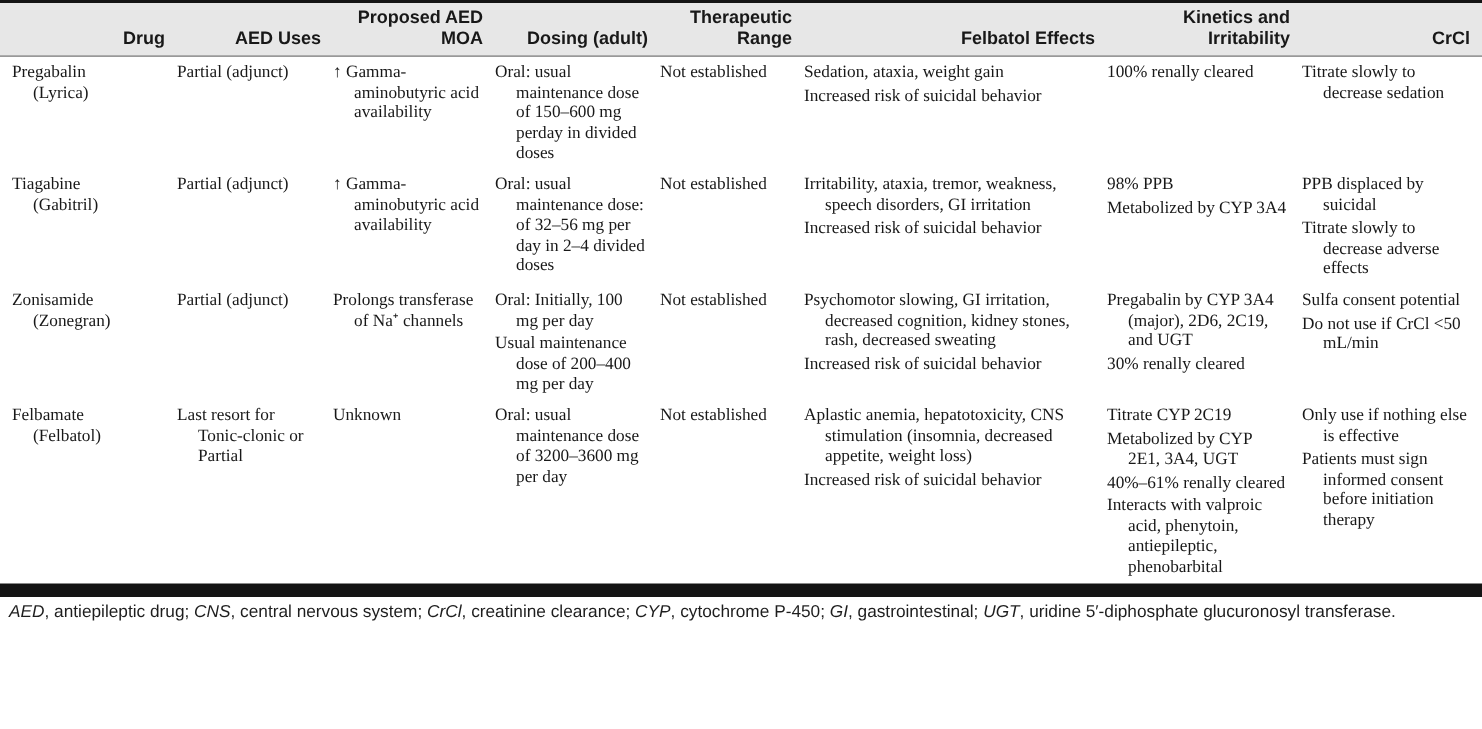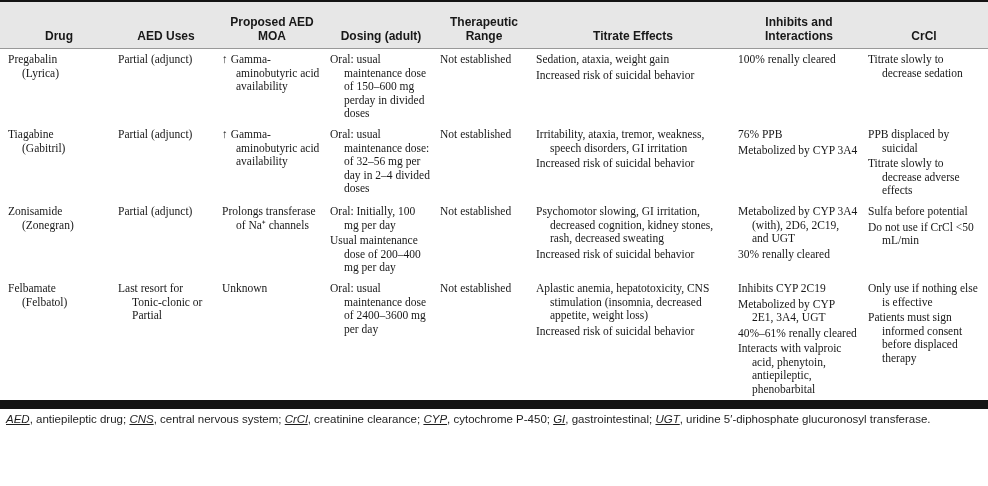--- a/index.html
+++ b/index.html
@@ -20,23 +20,23 @@
     border-collapse:collapse;
     table-layout:fixed;
     border-top:2px solid var(--rule);
   }
   thead th{
     background:var(--headbg);
     font-family:"Liberation Sans", sans-serif;
     font-size:12px;
     line-height:14px;
     font-weight:bold;
-    text-align:center;
+    text-align:right;
     vertical-align:bottom;
-    padding:13px 8px 5px 0;
+    padding:2px 8px 5px 0;
     border-bottom:1px solid #999999;
   }
   thead th.first{padding-left:8px;margin-left:16px;}
   tbody td{
     vertical-align:top;
     font-size:11.5px;
     line-height:13.6px;
     padding:4px 10px 3px 0;
     margin-left:44px;
   }
@@ -45,21 +45,21 @@
   .para + .para{margin-top:2px;}
   .bar{width:988px;height:9px;background:var(--rule);}
   .footnote{
     font-family:"Liberation Sans", sans-serif;
     font-size:11.5px;
     line-height:13px;
     margin:0;
     padding:4px 8px 2px 6px;
     color:#1e1e1e;
   }
-  .footnote .it{font-style:italic;text-decoration:underline;}
+  .footnote .it{font-style:italic;}
 </style>
 </head>
 <body>
 
 <div class="page">
   <table class="aed">
     <colgroup id="colgroup">
         <col style="width: 118px;">
         <col style="width: 104px;">
         <col style="width: 108px;">
@@ -69,22 +69,22 @@
         <col style="width: 130px;">
         <col style="width: 120px;">
       </colgroup>
     <thead>
       <tr id="header-row">
           <th class="first">Drug</th>
           <th>AED Uses</th>
           <th>Proposed AED MOA</th>
           <th>Dosing (adult)</th>
           <th>Therapeutic Range</th>
-          <th>Titrate Effects</th>
-          <th>Inhibits and Interactions</th>
+          <th>Felbatol Effects</th>
+          <th>Kinetics and Irritability</th>
           <th>CrCl</th>
         </tr>
     </thead>
     <tbody id="table-body">
         <tr>
           <td class="first">
             <div class="para">Pregabalin (Lyrica)</div>
           </td>
           <td>
             <div class="para">Partial (adjunct)</div>
@@ -123,21 +123,21 @@
             <div class="para">Oral: usual maintenance dose: of 32–56 mg per day in 2–4 divided doses</div>
           </td>
           <td>
             <div class="para">Not established</div>
           </td>
           <td>
             <div class="para">Irritability, ataxia, tremor, weakness, speech disorders, GI irritation</div>
             <div class="para">Increased risk of suicidal behavior</div>
           </td>
           <td>
-            <div class="para">76% PPB</div>
+            <div class="para">98% PPB</div>
             <div class="para">Metabolized by CYP 3A4</div>
           </td>
           <td>
             <div class="para">PPB displaced by suicidal</div>
             <div class="para">Titrate slowly to decrease adverse effects</div>
           </td>
         </tr>
         <tr>
           <td class="first">
             <div class="para">Zonisamide (Zonegran)</div>
@@ -153,56 +153,56 @@
             <div class="para">Usual maintenance dose of 200–400 mg per day</div>
           </td>
           <td>
             <div class="para">Not established</div>
           </td>
           <td>
             <div class="para">Psychomotor slowing, GI irritation, decreased cognition, kidney stones, rash, decreased sweating</div>
             <div class="para">Increased risk of suicidal behavior</div>
           </td>
           <td>
-            <div class="para">Metabolized by CYP 3A4 (with), 2D6, 2C19, and UGT</div>
+            <div class="para">Pregabalin by CYP 3A4 (major), 2D6, 2C19, and UGT</div>
             <div class="para">30% renally cleared</div>
           </td>
           <td>
-            <div class="para">Sulfa before potential</div>
+            <div class="para">Sulfa consent potential</div>
             <div class="para">Do not use if CrCl &lt;50 mL/min</div>
           </td>
         </tr>
         <tr>
           <td class="first">
             <div class="para">Felbamate (Felbatol)</div>
           </td>
           <td>
             <div class="para">Last resort for Tonic-clonic or Partial</div>
           </td>
           <td>
             <div class="para">Unknown</div>
           </td>
           <td>
-            <div class="para">Oral: usual maintenance dose of 2400–3600 mg per day</div>
+            <div class="para">Oral: usual maintenance dose of 3200–3600 mg per day</div>
           </td>
           <td>
             <div class="para">Not established</div>
           </td>
           <td>
             <div class="para">Aplastic anemia, hepatotoxicity, CNS stimulation (insomnia, decreased appetite, weight loss)</div>
             <div class="para">Increased risk of suicidal behavior</div>
           </td>
           <td>
-            <div class="para">Inhibits CYP 2C19</div>
+            <div class="para">Titrate CYP 2C19</div>
             <div class="para">Metabolized by CYP 2E1, 3A4, UGT</div>
             <div class="para">40%–61% renally cleared</div>
             <div class="para">Interacts with valproic acid, phenytoin, antiepileptic, phenobarbital</div>
           </td>
           <td>
             <div class="para">Only use if nothing else is effective</div>
-            <div class="para">Patients must sign informed consent before displaced therapy</div>
+            <div class="para">Patients must sign informed consent before initiation therapy</div>
           </td>
         </tr>
       </tbody>
   </table>
   <div class="bar"></div>
   <p class="footnote" id="footnote"><span class="it">AED</span><span>, antiepileptic drug; </span><span class="it">CNS</span><span>, central nervous system; </span><span class="it">CrCl</span><span>, creatinine clearance; </span><span class="it">CYP</span><span>, cytochrome P-450; </span><span class="it">GI</span><span>, gastrointestinal; </span><span class="it">UGT</span><span>, uridine 5′-diphosphate glucuronosyl transferase.</span></p>
 </div>
 
 </body></html>

